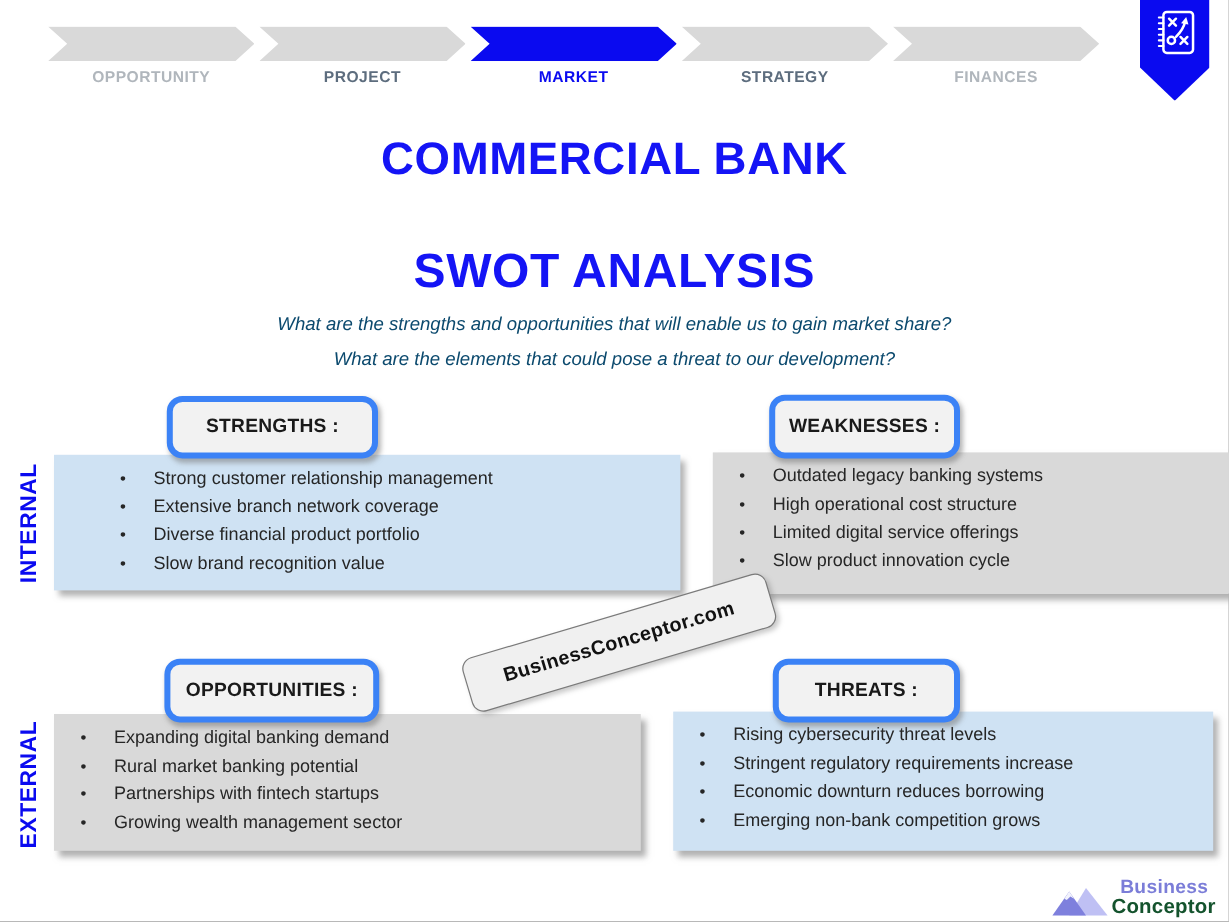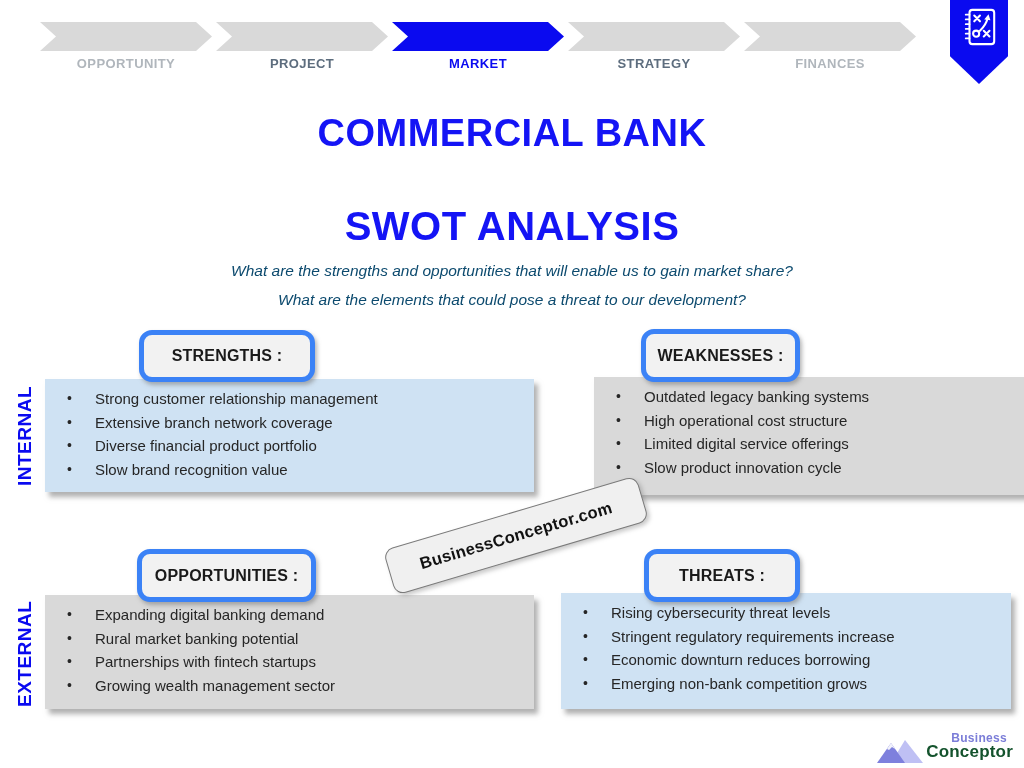--- a/index.html
+++ b/index.html
@@ -49,21 +49,21 @@
   #strengths-badge{left:139px;top:330px;width:166px;height:42px;}
   #weaknesses-badge{left:641px;top:329px;width:149px;height:43px;}
   #opportunities-badge{left:137px;top:549px;width:169px;height:43px;}
   #threats-badge{left:644px;top:549px;width:146px;height:43px;}
   
   .panel{
     position:absolute;box-shadow:4px 5px 5px rgba(125,125,125,.6);z-index:1;
   }
   .panel.blue{background:#cfe2f3;}
   .panel.gray{background:#d9d9d9;}
-  #strengths-panel{left:45px;top:379px;width:489px;height:113px;}
+  #strengths-panel{left:45px;top:379px;width:489px;height:113px;padding-left:33px;}
   #weaknesses-panel{left:594px;top:377px;width:450px;height:118px;}
   #opportunities-panel{left:45px;top:595px;width:489px;height:114px;}
   #threats-panel{left:561px;top:593px;width:450px;height:116px;}
   .panel ul{margin:0;padding:8px 10px 0 50px;list-style:none;}
   .panel li{
     position:relative;font-size:15px;line-height:23.5px;color:#262626;
   }
   .panel li::before{
     content:"\2022";position:absolute;left:-28px;top:0;color:#262626;font-size:14px;
   }
@@ -81,21 +81,21 @@
     background:#f0f0f0;border:1.5px solid #7a7a7a;border-radius:10px;
     transform:rotate(-16.5deg);z-index:4;
     display:flex;align-items:center;justify-content:center;
     font-size:16.5px;font-weight:bold;color:#111;letter-spacing:.3px;
     box-shadow:2px 3px 4px rgba(120,120,120,.4);
   }
   
   .brand{position:absolute;left:875px;top:731px;width:140px;height:36px;}
   .brand svg{position:absolute;left:0;bottom:2px;}
   .brand-text{position:absolute;right:2px;top:0;text-align:right;}
-  .brand-top{font-size:12px;font-weight:bold;color:#7b7dd8;letter-spacing:.3px;margin-right:6px;}
+  .brand-top{font-size:16px;font-weight:bold;color:#7b7dd8;letter-spacing:.3px;margin-right:6px;}
   .brand-bottom{font-size:17px;font-weight:bold;color:#14532d;letter-spacing:.2px;margin-top:-3px;}
 </style>
 </head>
 <body>
 
 <div id="slide">
 
   <div>
     <div class="step-band" style="left:40px"></div>
     <div class="step-band" style="left:216px"></div>

